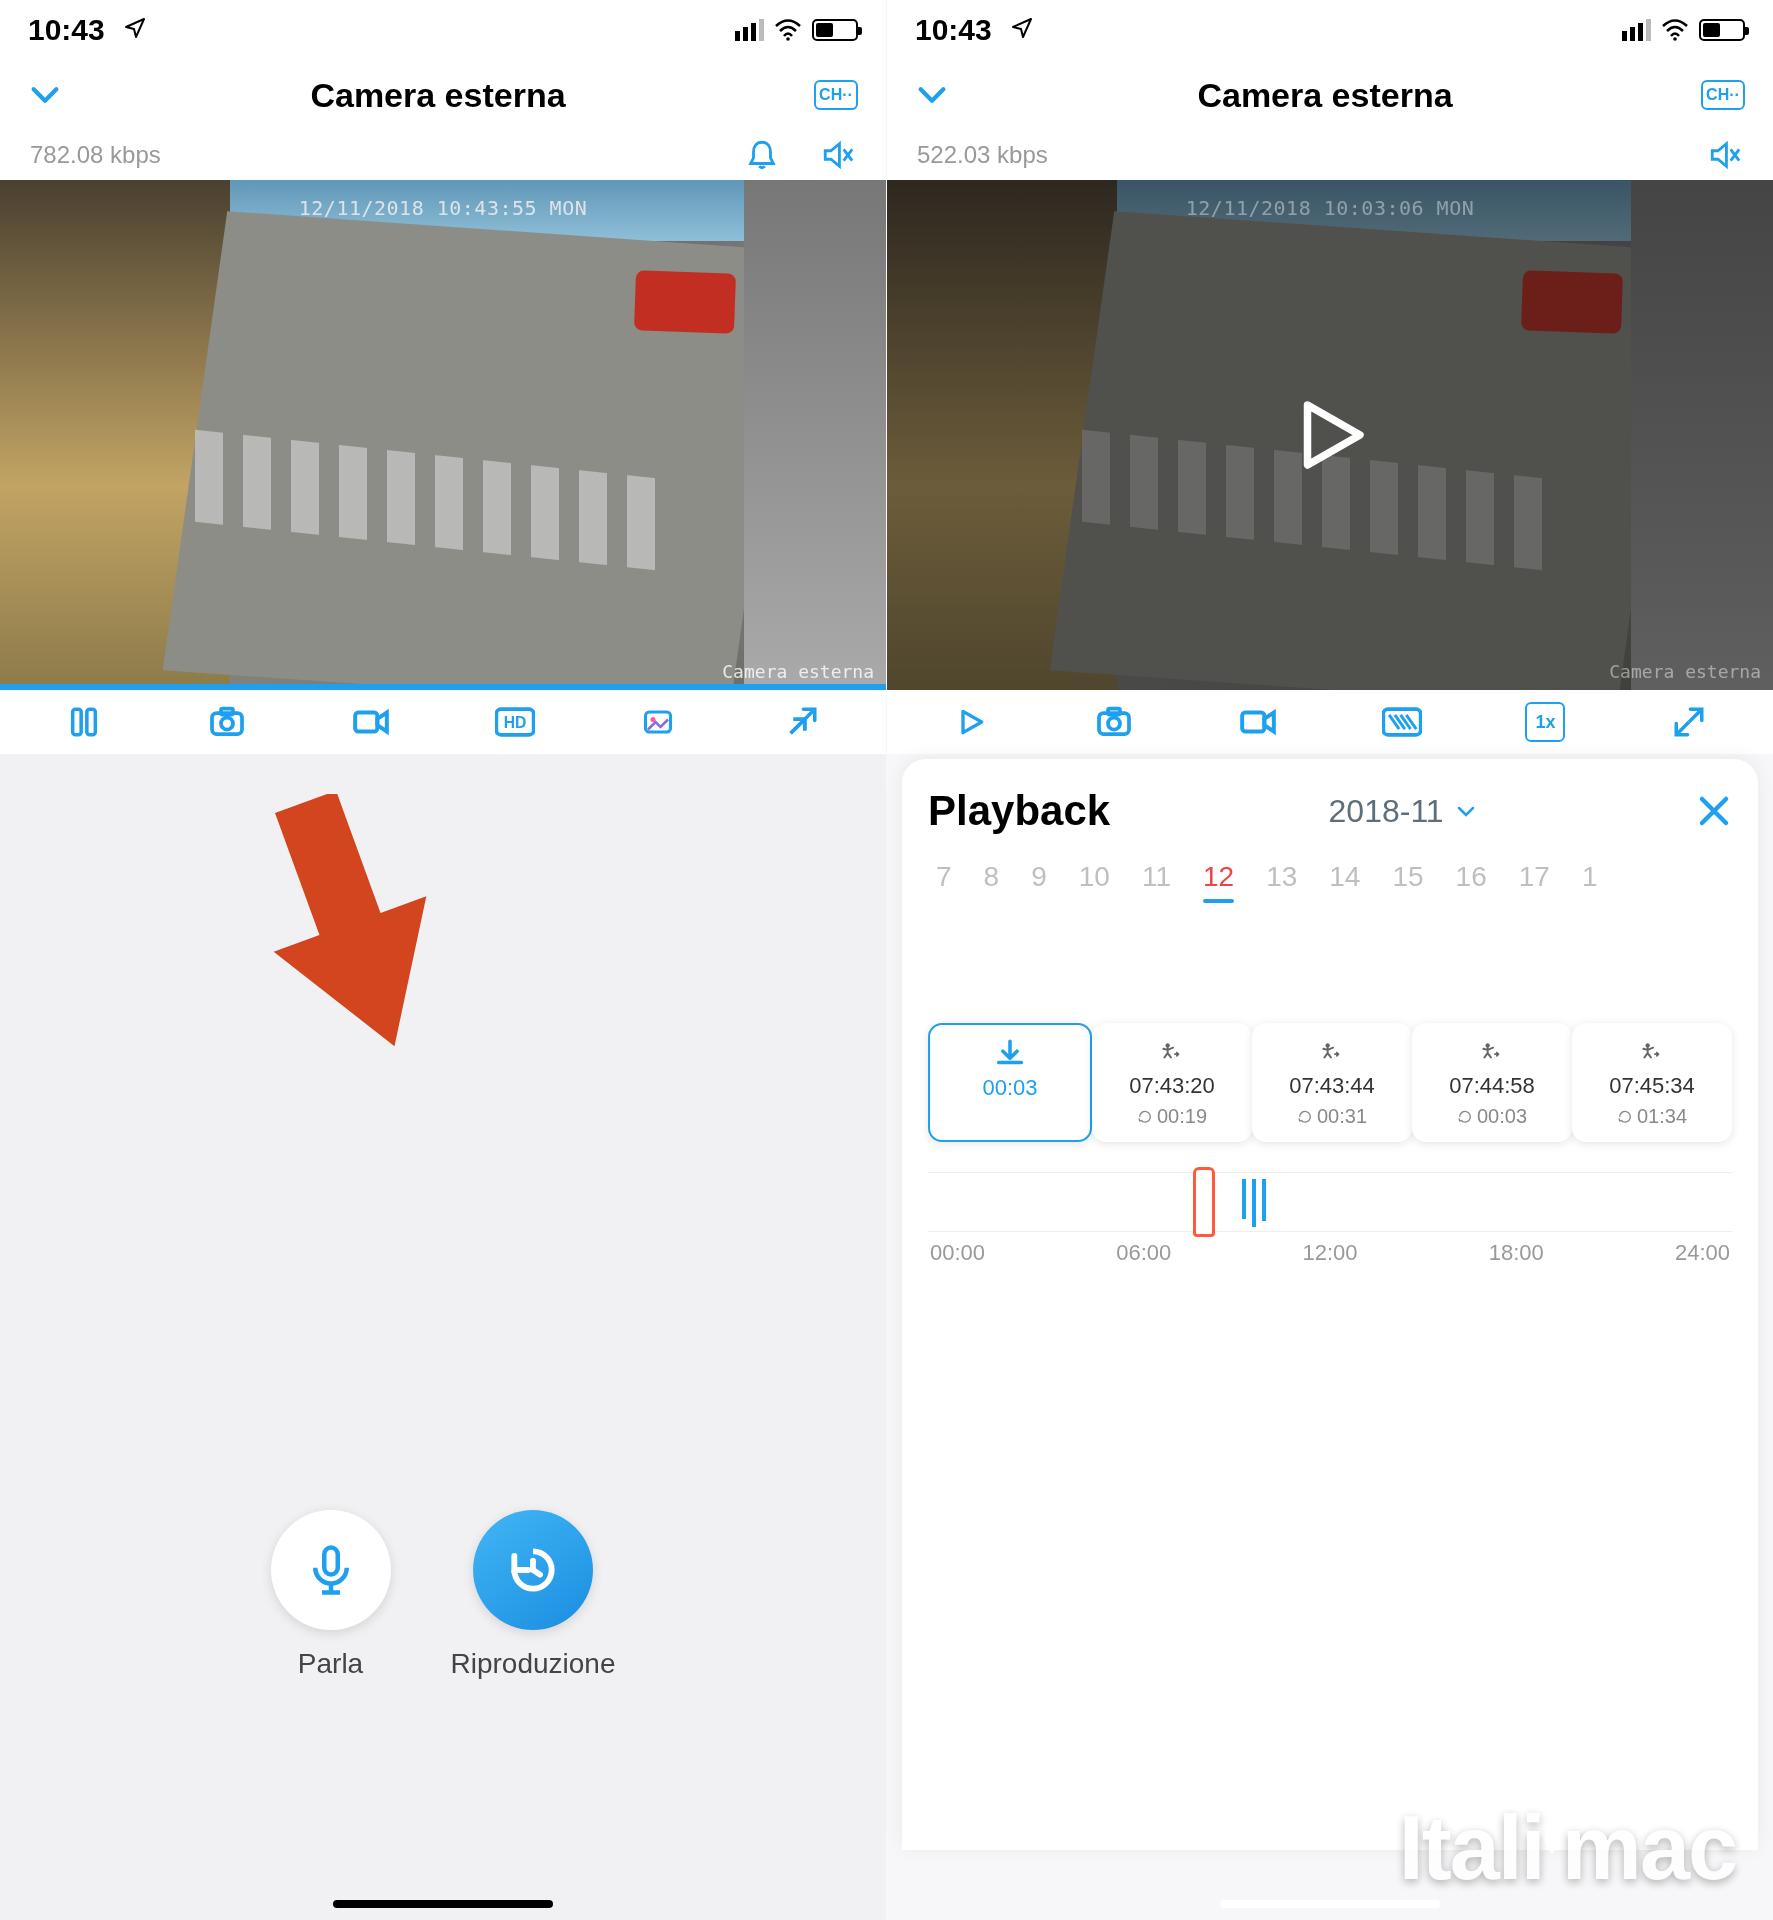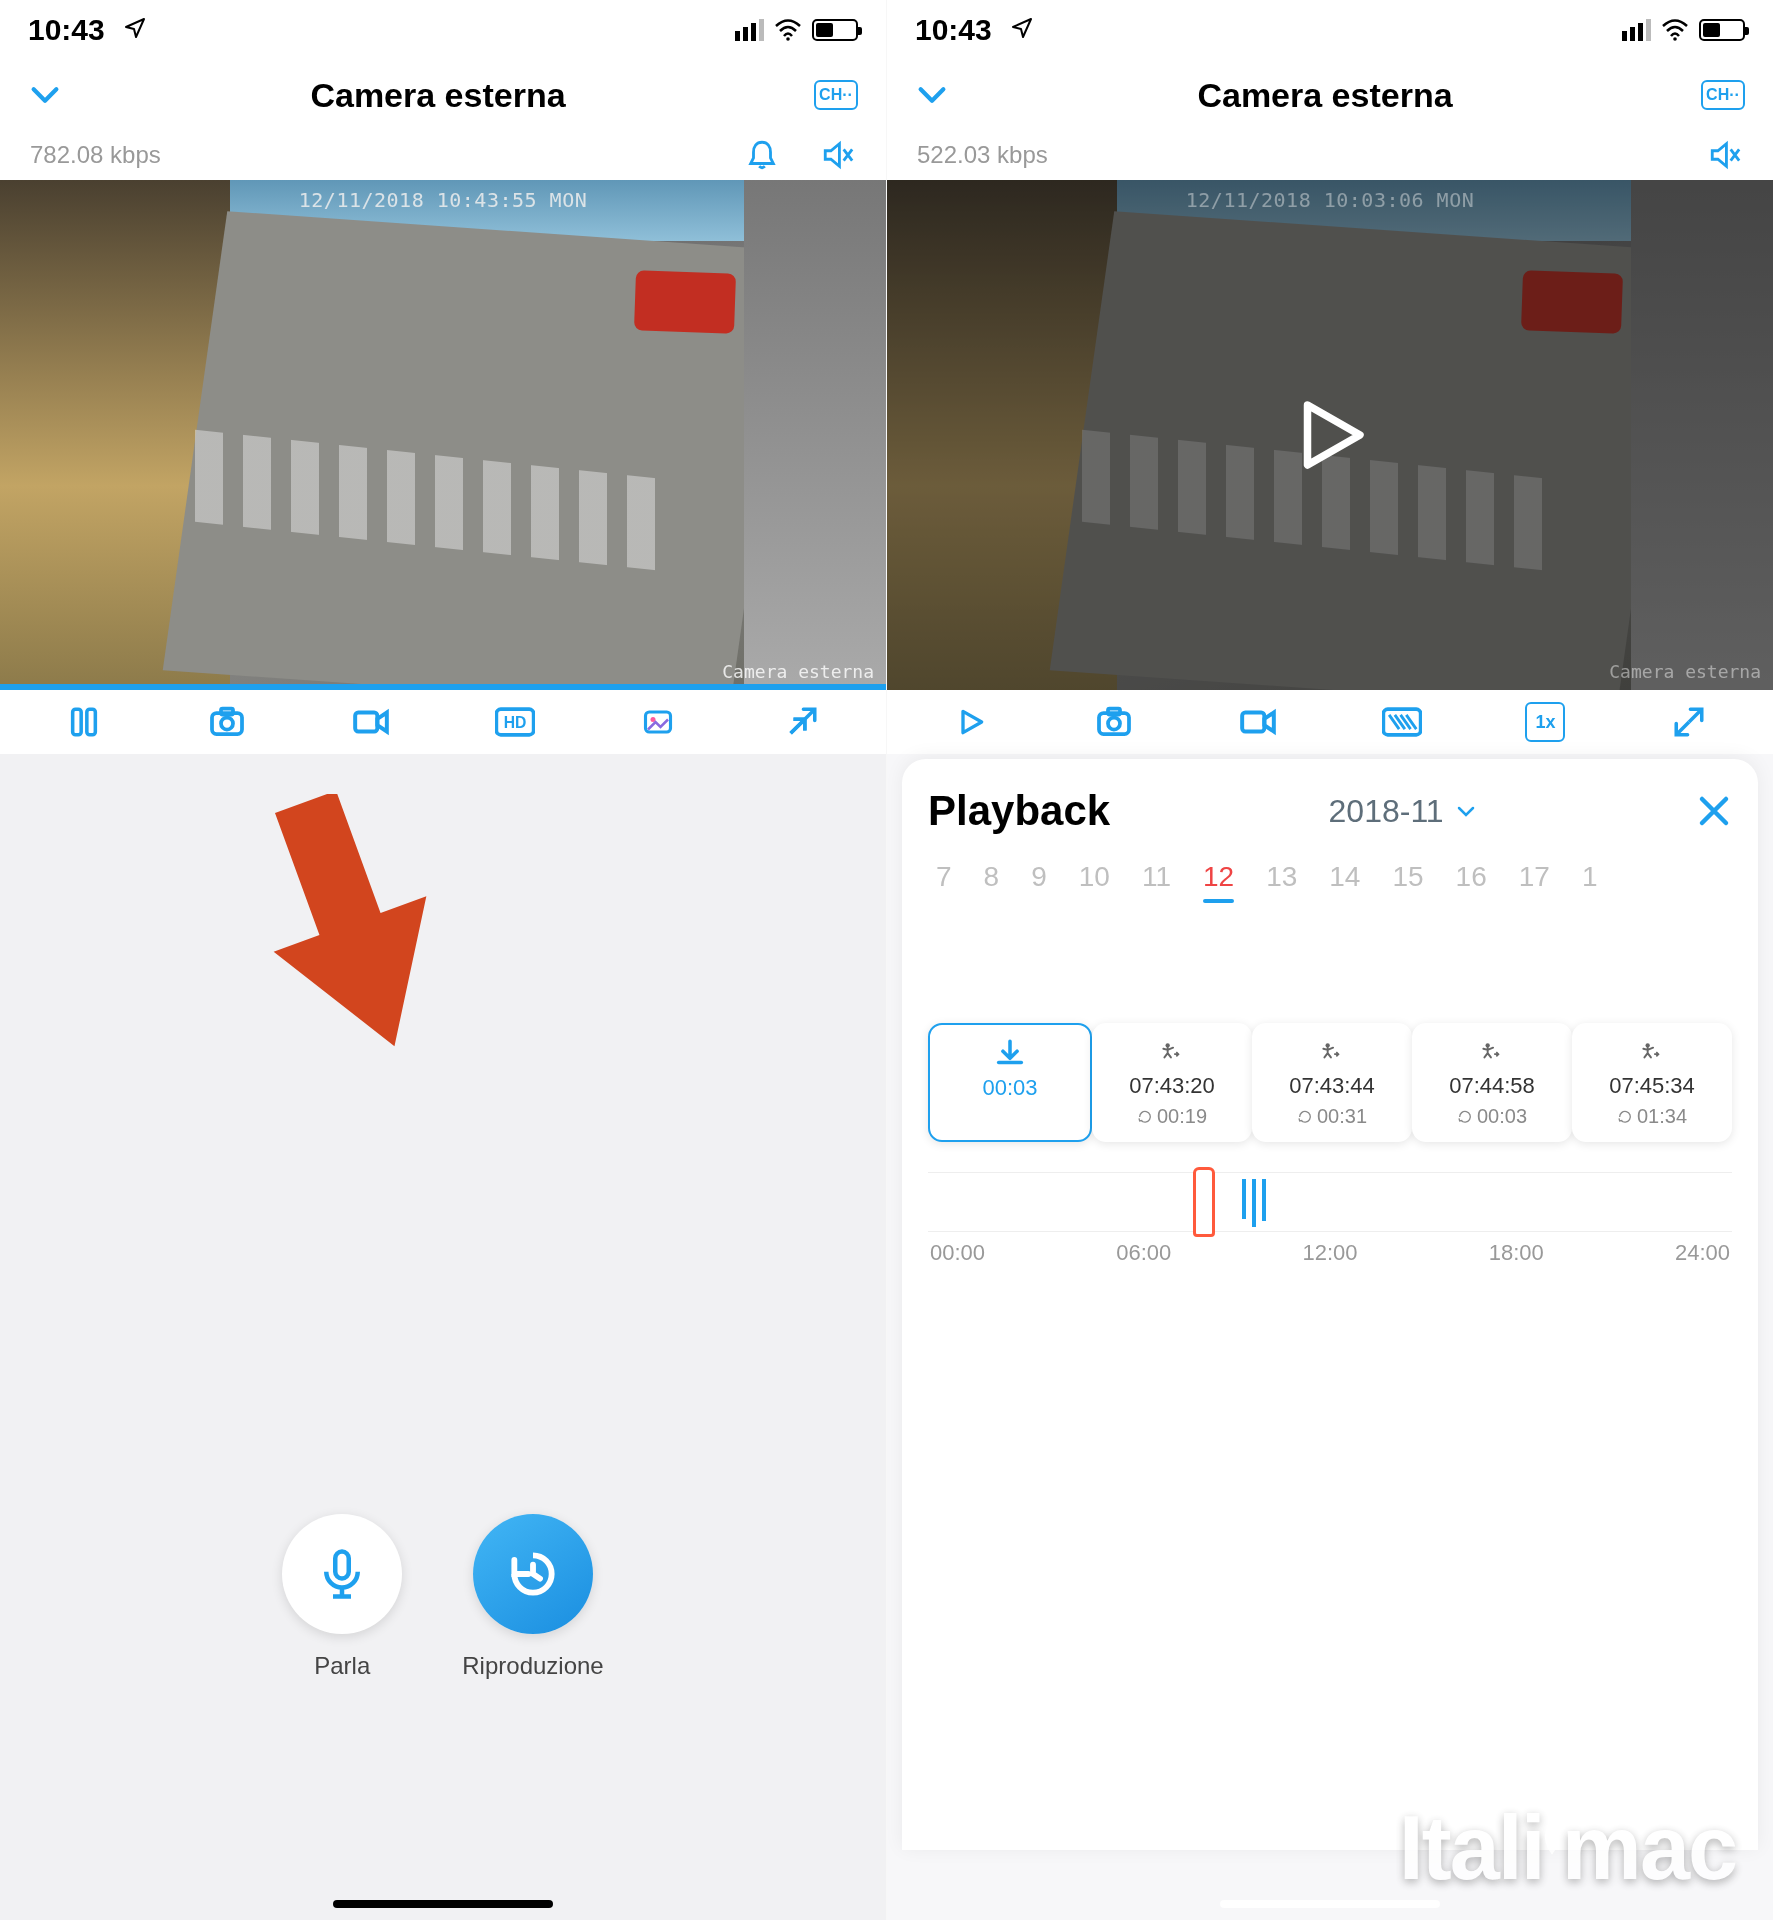--- a/index.html
+++ b/index.html
@@ -36,21 +36,21 @@
 
   
   .video-area { position:relative; height:510px; background:#5b5b5b; overflow:hidden;}
   .cam-scene{ position:absolute; inset:0; background:linear-gradient(160deg,#2a2a2a 0%, #666 30%, #8c8c8c 55%, #6a6a62 100%); }
   .cam-scene .bldg{ position:absolute; left:0; top:0; width:26%; height:100%; background:linear-gradient(#4a4030,#c2a464 60%,#8c7a4a);}
   .cam-scene .road{ position:absolute; left:22%; right:14%; top:10%; bottom:0; background:#8d8d88; transform:skew(-8deg,4deg);}
   .cam-scene .cross{ position:absolute; left:22%; right:24%; top:54%; height:18%; background:repeating-linear-gradient(90deg,#dcdcdc 0 28px, transparent 28px 48px); opacity:.55; transform:skewY(6deg);}
   .cam-scene .balc{ position:absolute; right:0; top:0; width:16%; height:100%; background:linear-gradient(#777,#aaa);}
   .cam-scene .car-red{ position:absolute; right:17%; top:18%; width:100px; height:60px; background:#c22e22; border-radius:8px; transform:rotate(2deg);}
   .cam-scene .sky{position:absolute; left:26%; right:14%; top:0; height:12%; background:linear-gradient(#6097b7,#8fbfd8);}
-  .timestamp{ position:absolute; top:8px; left:50%; transform:translateX(-50%); color:#eee; font-size:20px; font-family:monospace; letter-spacing:0.5px; opacity:.85;}
+  .timestamp{ position:absolute; top:16px; left:50%; transform:translateX(-50%); color:#eee; font-size:20px; font-family:monospace; letter-spacing:0.5px; opacity:.85;}
   .cam-label{ position:absolute; right:12px; bottom:8px; color:#fff; font-size:18px; font-family:monospace; opacity:.8;}
   .video-right{background:linear-gradient(160deg,#1a1a18 0%, #3a3a38 30%, #555 60%, #3a3833 100%);}
   .video-right .cam-scene{ filter:brightness(.55) contrast(.95);}
   .play-overlay{ position:absolute; left:50%; top:50%; transform:translate(-50%,-50%); width:90px; height:90px; }
   .play-overlay svg{width:100%;height:100%;}
 
   
   .scrub{ position:absolute; left:0; right:-12px; bottom:0; height:6px; background:#1ea0ee; z-index:2;}
 
   
@@ -65,21 +65,21 @@
 
   
   .annot-arrow{ position:absolute; top:40px; left:260px; width:180px; height:260px; }
   .annot-arrow svg{width:100%;height:100%;}
 
   
   .circle-row{ position:absolute; left:0; right:0; bottom:240px; display:flex; justify-content:center; gap:60px;}
   .circle-stack{ display:flex; flex-direction:column; align-items:center; gap:18px;}
   .circle{ width:120px; height:120px; border-radius:60px; display:flex;align-items:center;justify-content:center; background:#fff; box-shadow:0 3px 12px rgba(0,0,0,.12);}
   .circle.blue{ background:linear-gradient(145deg,#42b6f5,#1a8ee0);}
-  .circle-label{ font-size:24px; color:#444;}
+  .circle-label{ font-size:28px; color:#444;}
 
   .home-ind{ position:absolute; left:50%; transform:translateX(-50%); bottom:12px; width:220px; height:8px; background:#000; border-radius:4px;}
 
   
   .pb-card{ position:absolute; top:5px; left:15px; right:15px; bottom:70px; background:#fff; border-radius:24px 24px 0 0; box-shadow:0 -2px 20px rgba(0,0,0,.06); padding:28px 26px 0; display:flex; flex-direction:column;}
   .pb-head{ display:flex; align-items:center; }
   .pb-title{ font-size:42px; font-weight:700; flex:0 0 auto;}
   .pb-date-wrap{ flex:1; display:flex; justify-content:center; align-items:center; gap:10px; color:#5e6e7a; font-size:32px;}
   .pb-close{ width:36px; height:36px; color:#1ea0ee;}
   .day-strip{ margin-top:20px; display:flex; gap:24px; color:#bfbfbf; font-size:28px; padding:0 4px; overflow:hidden;}

